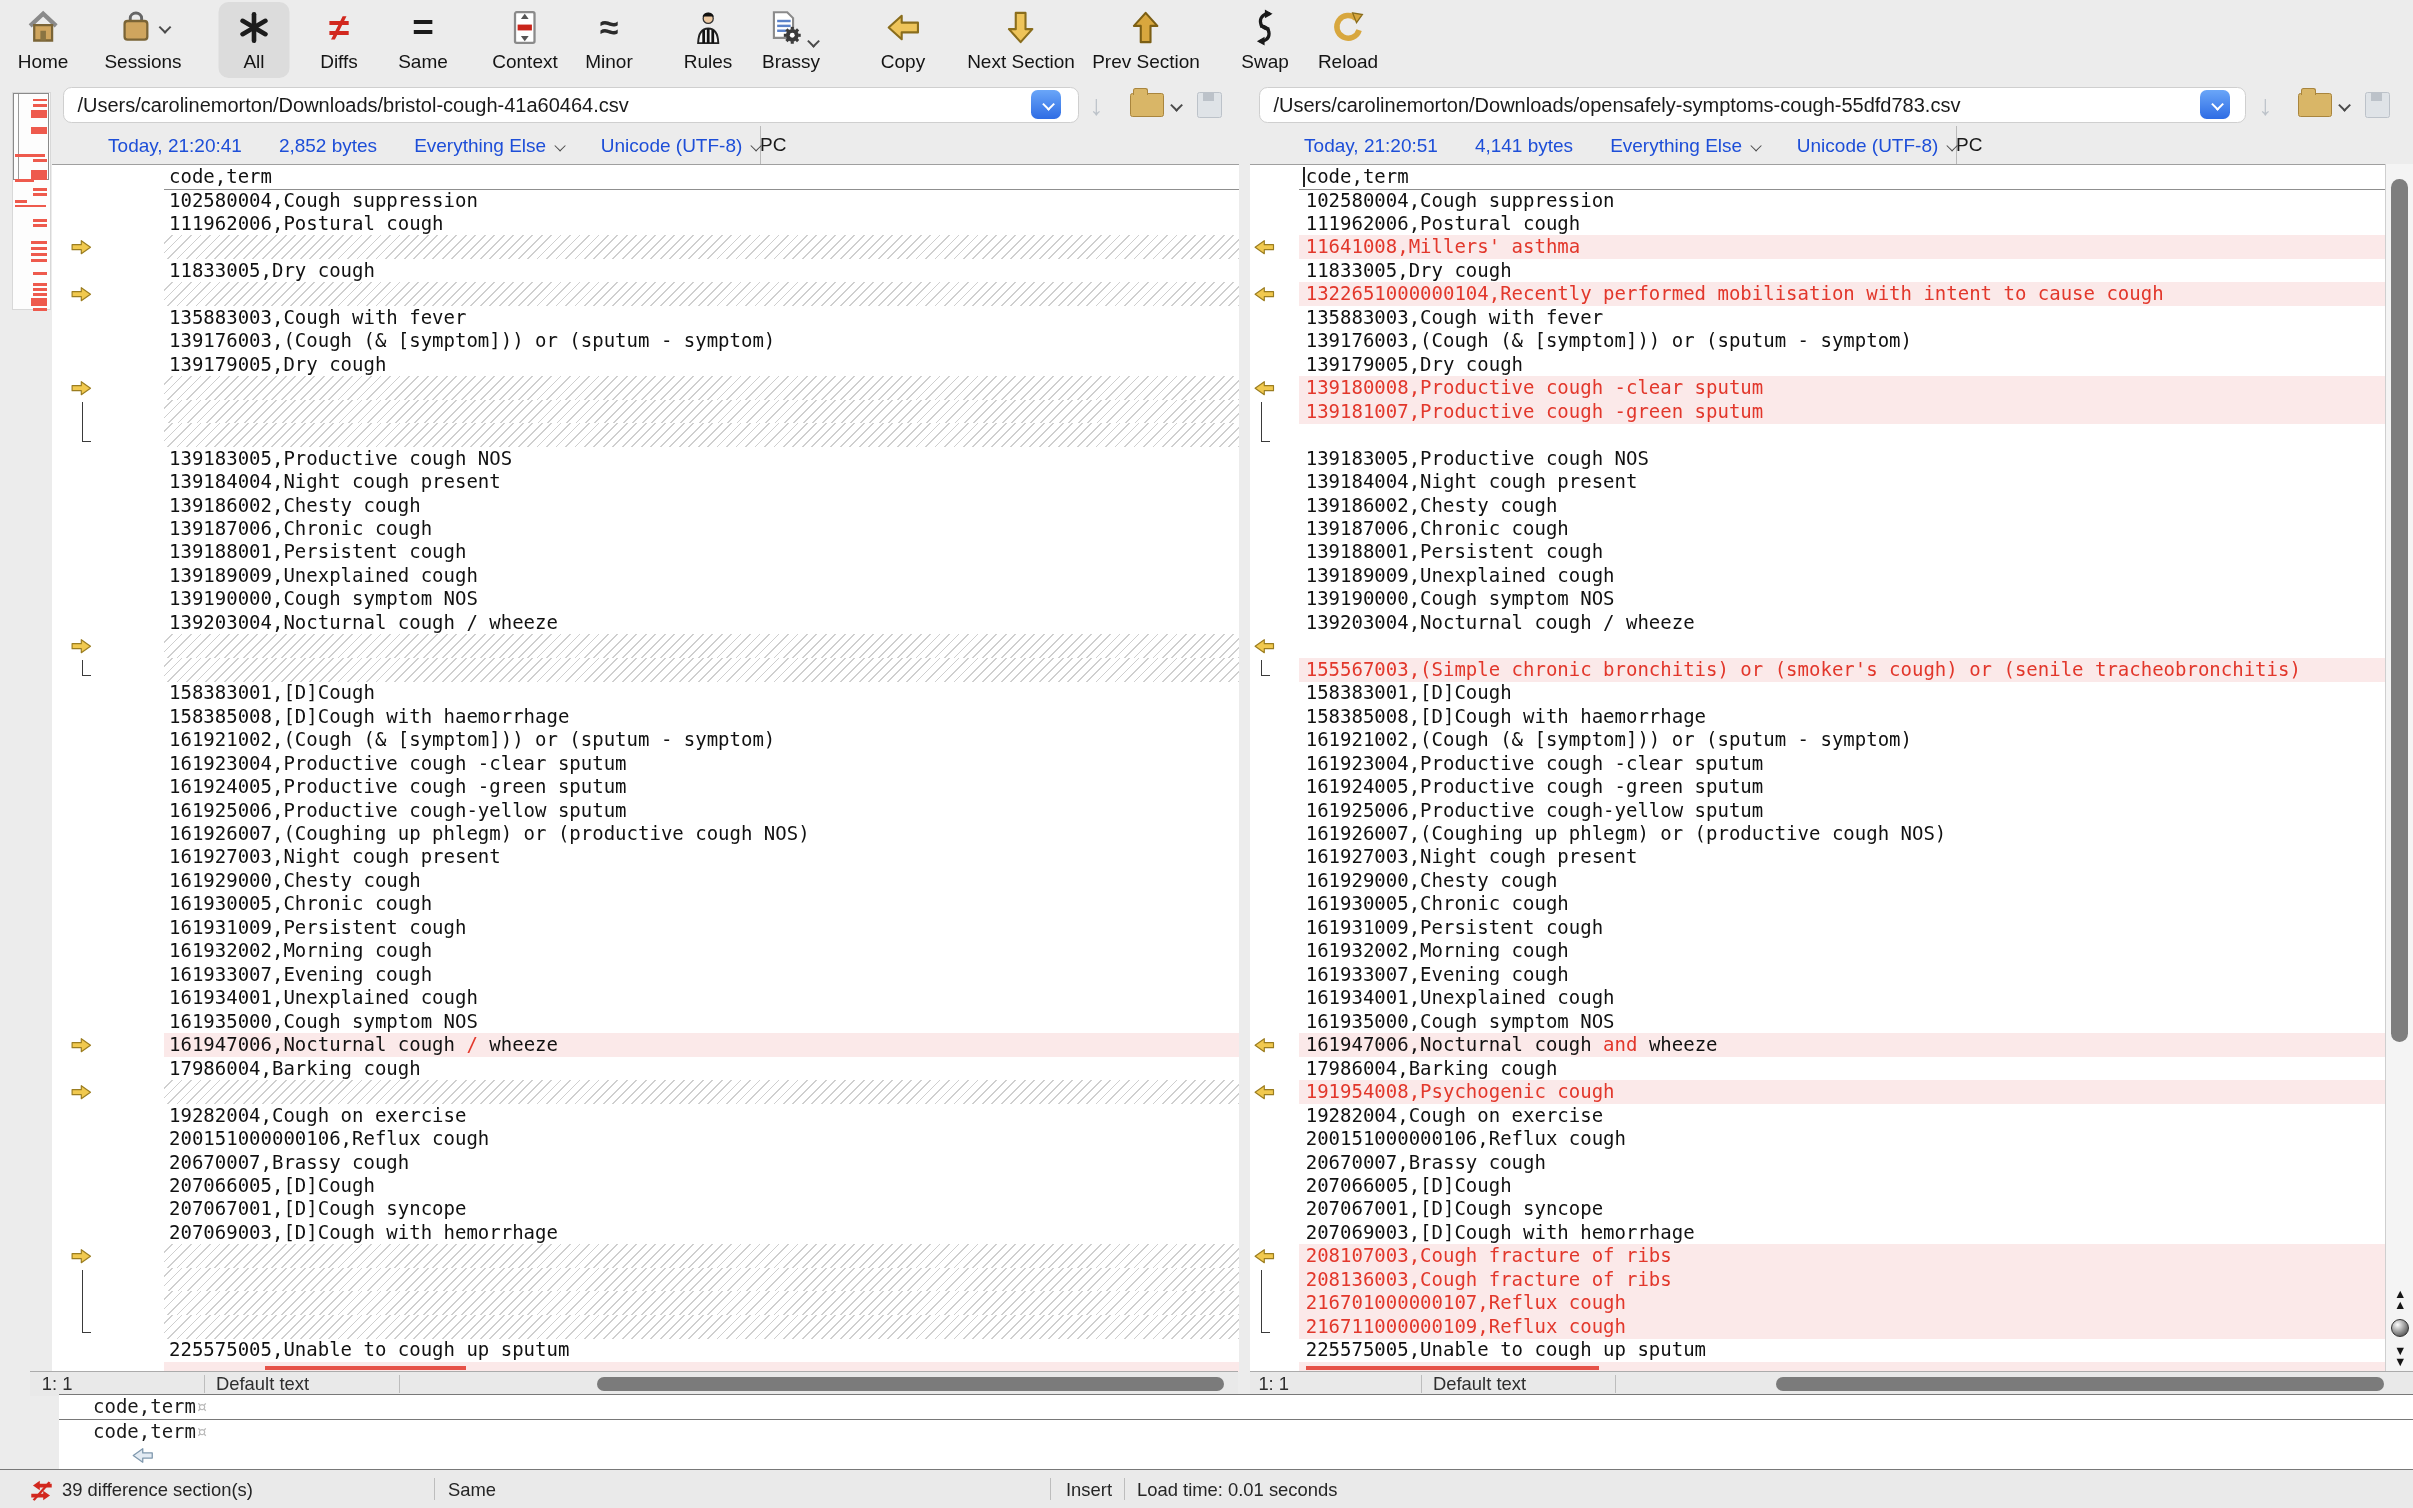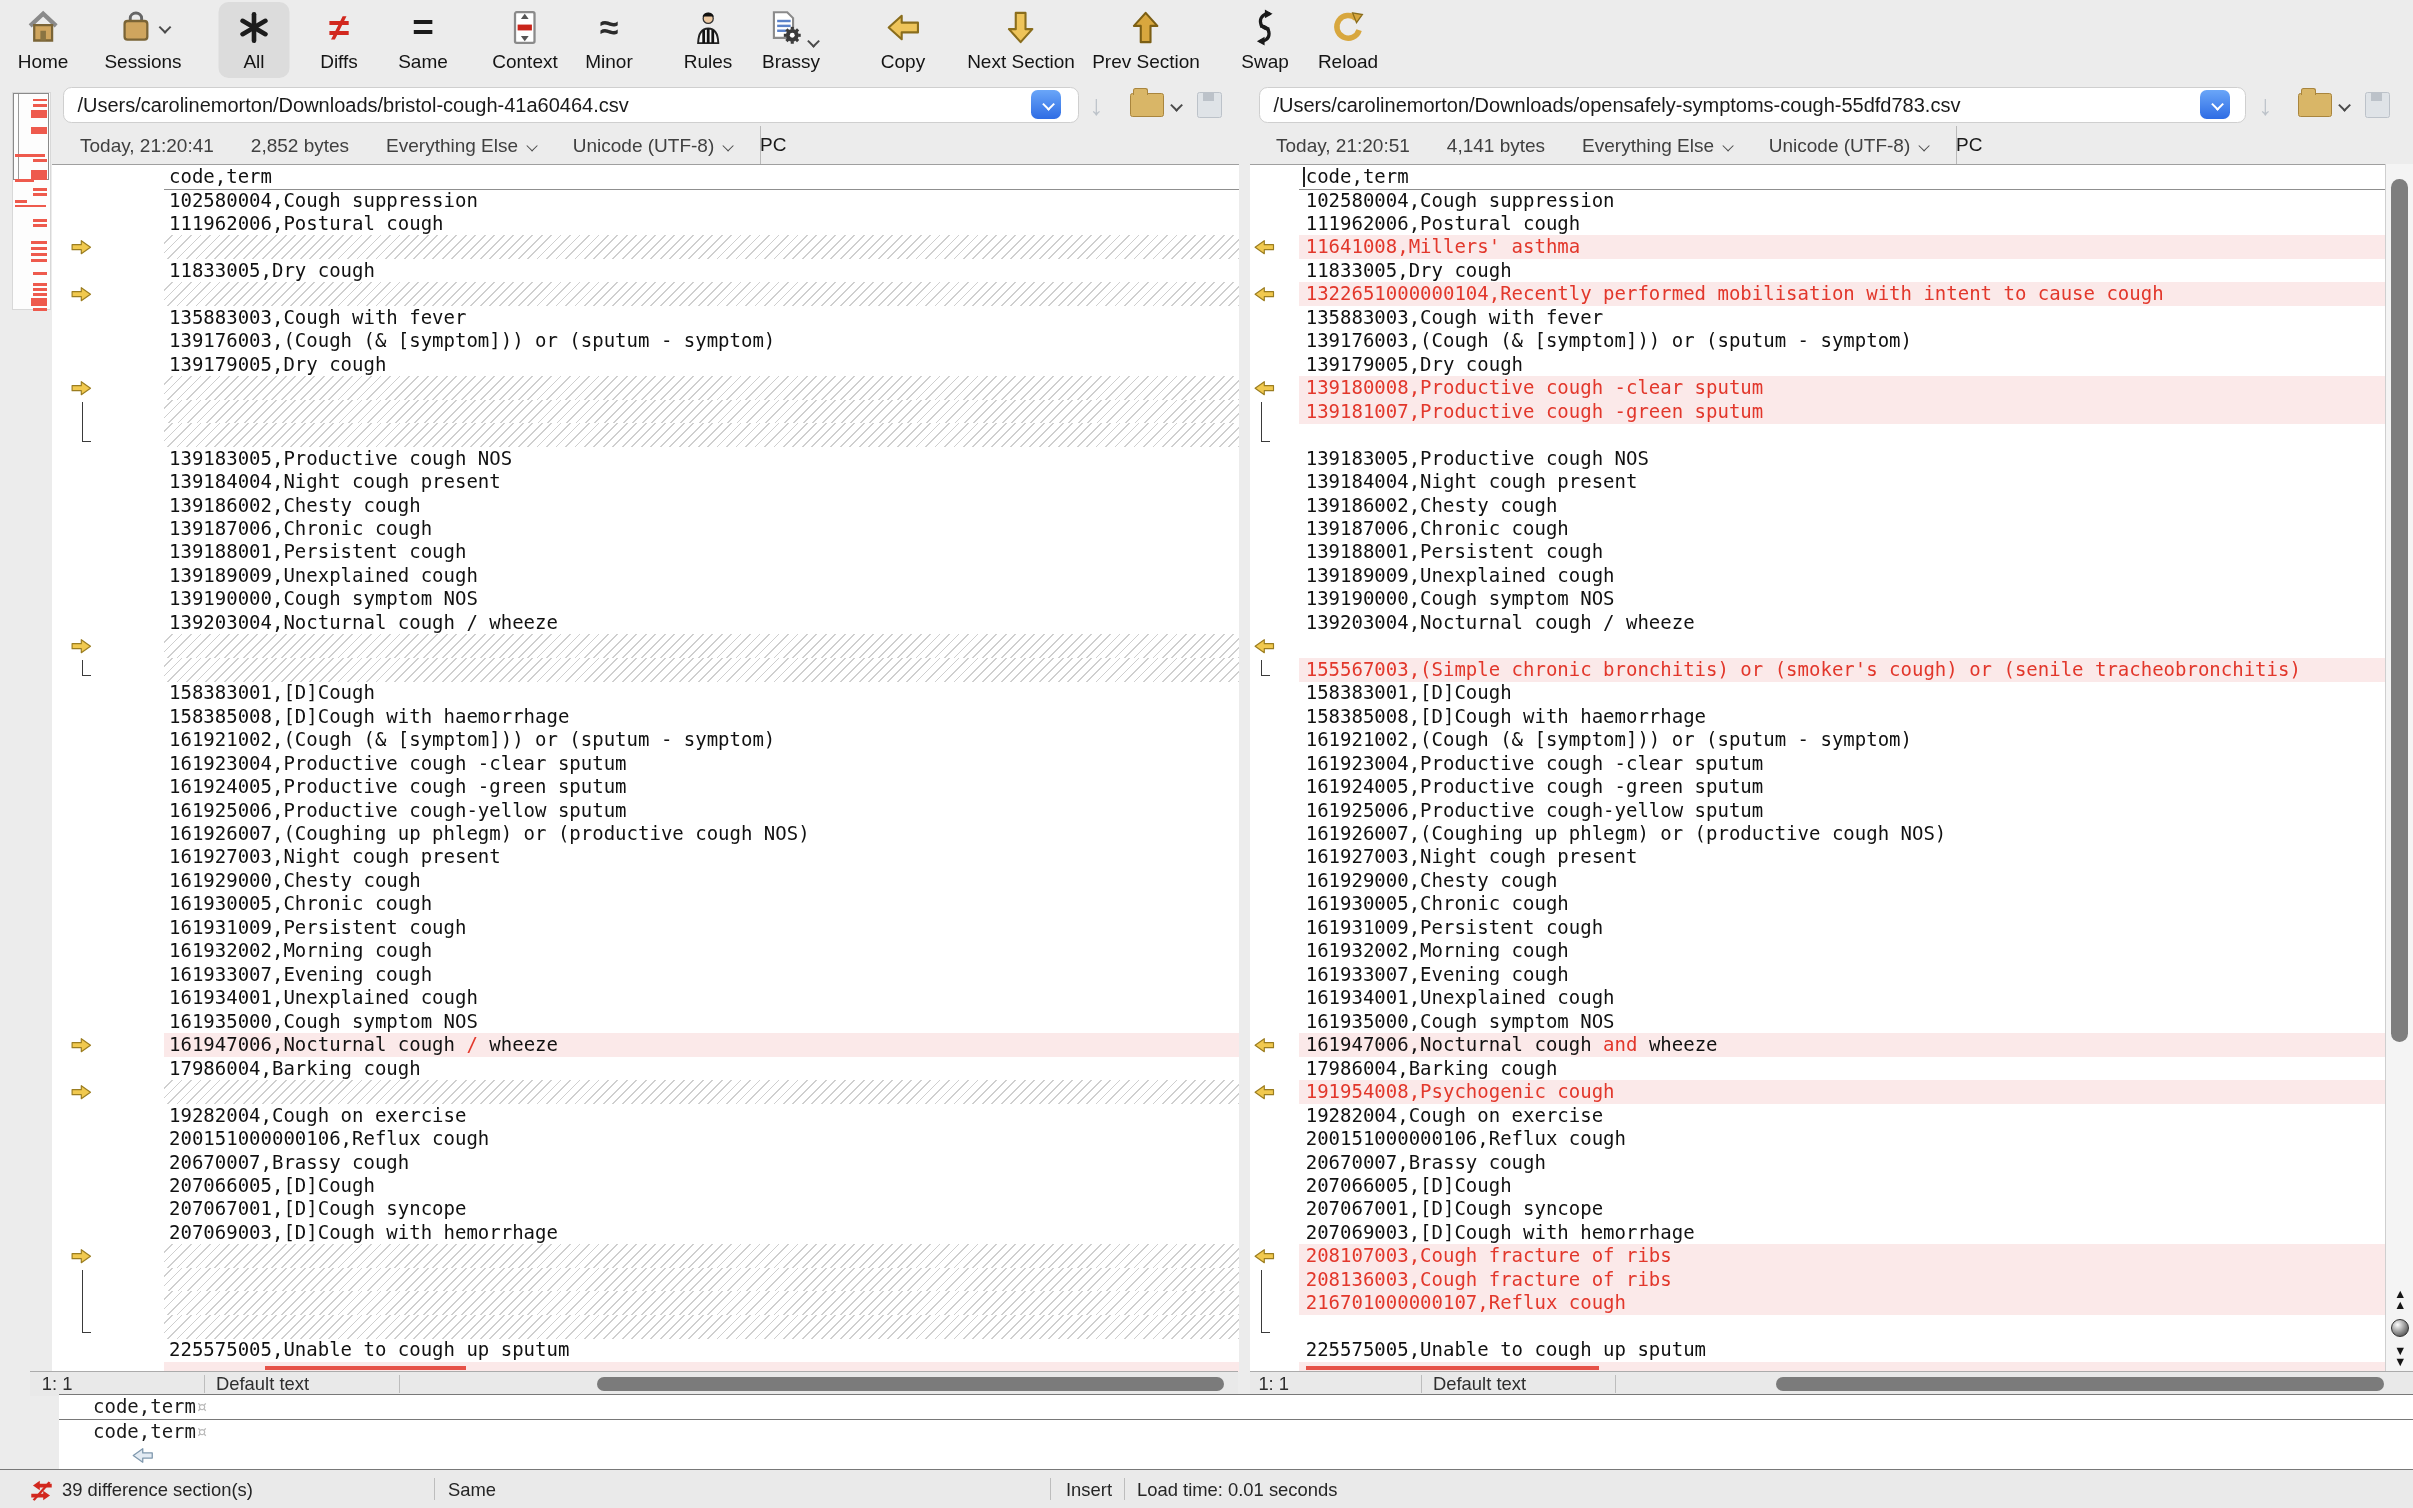--- a/index.html
+++ b/index.html
@@ -21,21 +21,21 @@
   .bluebtn{position:absolute;top:90px;width:30px;height:28.5px;border-radius:6.7px;
            background:linear-gradient(#6aa6f8,#2e6ce4);display:flex;align-items:center;justify-content:center;}
   .hdricon{position:absolute;top:89px;height:32px;display:flex;align-items:center;}
   .dlarrow{font-size:28.5px;font-weight:700;color:#bcc2c9;}
   .folder{width:32px;height:22.6px;background:#d9b667;border:0.8px solid #a9853d;border-radius:2.5px;position:relative;}
   .folder::before{content:"";position:absolute;top:-5.9px;left:1.7px;width:13.4px;height:5.9px;background:#d9b667;border:0.8px solid #a9853d;border-bottom:none;border-radius:2.5px 2.5px 0 0;}
   .floppy{width:22.6px;height:24px;background:#dfe3e7;border:1.7px solid #bcc2c9;border-radius:2.5px;position:relative;}
   .floppy::before{content:"";position:absolute;top:0;left:5px;width:11px;height:7.5px;background:#bcc2c9;}
   
   .infobox{position:absolute;top:126px;height:39px;border-bottom:1.7px solid #b9b9b9;border-right:1.7px solid #b9b9b9;
-           display:flex;align-items:center;font-size:19px;color:#404040;white-space:nowrap;}
+           display:flex;align-items:center;font-size:19px;color:#1d4ed8;white-space:nowrap;justify-content:flex-end;}
   .infobox .seg{margin-right:37px;display:flex;align-items:center;}
   .pcseg{position:absolute;top:126px;height:37px;display:flex;align-items:center;font-size:19px;}
   
   .mapstrip{position:absolute;left:11.7px;top:92px;width:37px;height:216px;background:#fdfdfd;border:0.8px solid #d8d8d8;}
   .mapmark{position:absolute;background:#ee5a4d;}
   .mapview{position:absolute;left:0;top:0;width:34px;height:85px;border:1.7px solid #8a8a8a;background:rgba(255,255,255,0.05);}
   .mapview::before{content:"";position:absolute;left:4.2px;top:0;bottom:0;border-left:1.7px solid #9a9a9a;}
   
   .pane-content{position:absolute;top:164px;height:1207px;background:#fff;border-top:0.8px solid #9f9f9f;overflow:hidden;
                 font-family:"DejaVu Sans Mono",monospace;font-size:19px;}
@@ -460,20 +460,21 @@
       <div class="trow same" style="top: 1009px; left: 49px;"><span class="ltxt" style="padding-left: 6.7px;">207066005,[D]Cough</span></div>
       <div class="trow same" style="top: 1032px; left: 49px;"><span class="ltxt" style="padding-left: 6.7px;">207067001,[D]Cough syncope</span></div>
       <div class="trow same" style="top: 1056px; left: 49px;"><span class="ltxt" style="padding-left: 6.7px;">207069003,[D]Cough with hemorrhage</span></div>
       <div class="trow ins" style="top: 1079px; left: 49px;"><span class="ltxt red" style="padding-left: 6.7px;">208107003,Cough fracture of ribs</span></div>
       <span class="marker" style="left: 3.4px; top: 1082px;"><svg viewBox="0 0 26 22" width="22.6" height="18.4">
           <path d="M24 8 H13 V3.2 L2 11 l11 7.8 V14 h11 Z" fill="#f1c94f" stroke="#9b7d20" stroke-width="1.4" stroke-linejoin="round"></path>
         </svg></span>
       <span class="bracket" style="left: 11px; top: 1105px; height: 62px;"></span>
       <div class="trow ins" style="top: 1103px; left: 49px;"><span class="ltxt red" style="padding-left: 6.7px;">208136003,Cough fracture of ribs</span></div>
       <div class="trow ins" style="top: 1126px; left: 49px;"><span class="ltxt red" style="padding-left: 6.7px;">216701000000107,Reflux cough</span></div>
+      <div class="trow ins" style="top: 1150px; left: 49px;"><span class="ltxt red" style="padding-left: 6.7px;">216711000000109,Reflux cough</span></div>
       <div class="trow same" style="top: 1173px; left: 49px;"><span class="ltxt" style="padding-left: 6.7px;">225575005,Unable to cough up sputum</span></div>
       <div class="trow cut" style="top: 1197px; left: 49px; height: 10px;"><span class="smudge" style="left: 6.7px; width: 293px;"></span></div>
     </div>
 
   <div class="vtrack" style="left:2385px;top:164px;width:28.5px;height:1207px">
     <div class="vthumb" style="top:15px;height:863px"></div>
     <div class="navbtn" style="top:1125px">▲<br>▲</div>
     <div class="sphere" style="top:1155px"></div>
     <div class="navbtn" style="top:1182px">▼<br>▼</div>
   </div>

